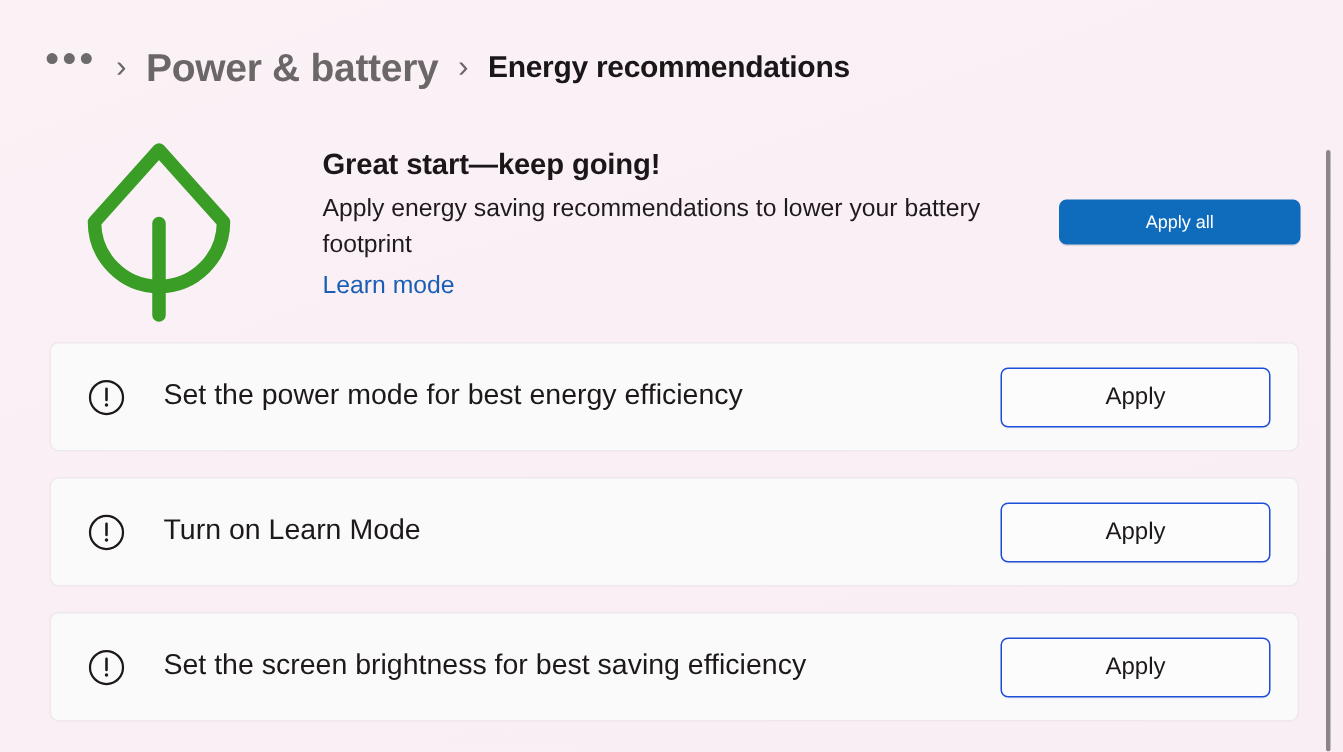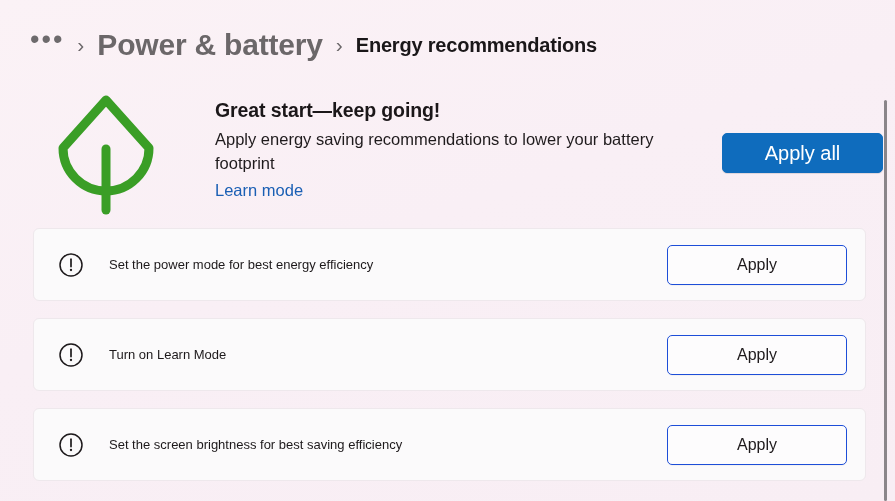--- a/index.html
+++ b/index.html
@@ -44,21 +44,21 @@
   }
   .crumb-sep {
     color: #6b6769;
     font-size: 21px;
     font-weight: 300;
     line-height: 1;
     padding-bottom: 2px;
   }
   .crumb-link {
     color: #6b6769;
-    font-size: 30px;
+    font-size: 26px;
     font-weight: 600;
     letter-spacing: -0.2px;
     line-height: 1;
     cursor: pointer;
   }
   .crumb-current {
     color: #1a1719;
     font-size: 20px;
     font-weight: 700;
     letter-spacing: -0.2px;
@@ -111,32 +111,31 @@
     display: inline-block;
     line-height: 1.2;
   }
 
   
   .btn-primary {
     position: absolute;
     left: 673px;
     top: 45px;
     width: 161px;
-    height: 40px;
+    height: 30px;
     background: #0f6cbd;
     border: 1px solid #0f6cbd;
     border-radius: 5px;
     color: #ffffff;
     font-family: "Liberation Sans", sans-serif;
-    font-size: 20px;
+    font-size: 12px;
     font-weight: 400;
     cursor: pointer;
     padding: 0;
     box-shadow: 0 1px 0 rgba(0,0,0,0.10);
-    margin-left: 16px;
   }
 
   
   .cards {
     position: absolute;
     left: 33px;
     top: 228px;
     width: 833px;
   }
   .card {
@@ -154,21 +153,21 @@
     top: 50%;
     transform: translateY(-50%);
     width: 26px;
     height: 26px;
   }
   .card-label {
     position: absolute;
     left: 75px;
     top: 50%;
     transform: translateY(-50%);
-    font-size: 13px;
+    font-size: 19px;
     color: #1d191b;
     line-height: 1.2;
     font-weight: 400;
   }
   .btn-secondary {
     position: absolute;
     right: 18px;
     top: 50%;
     transform: translateY(-50%);
     width: 180px;

